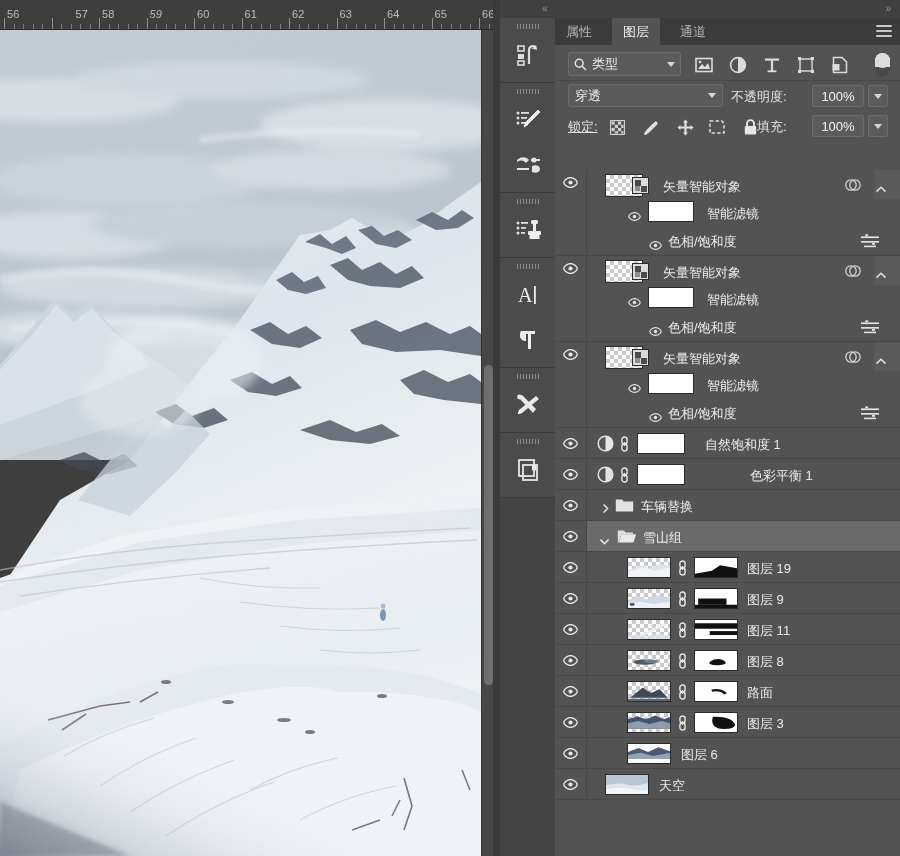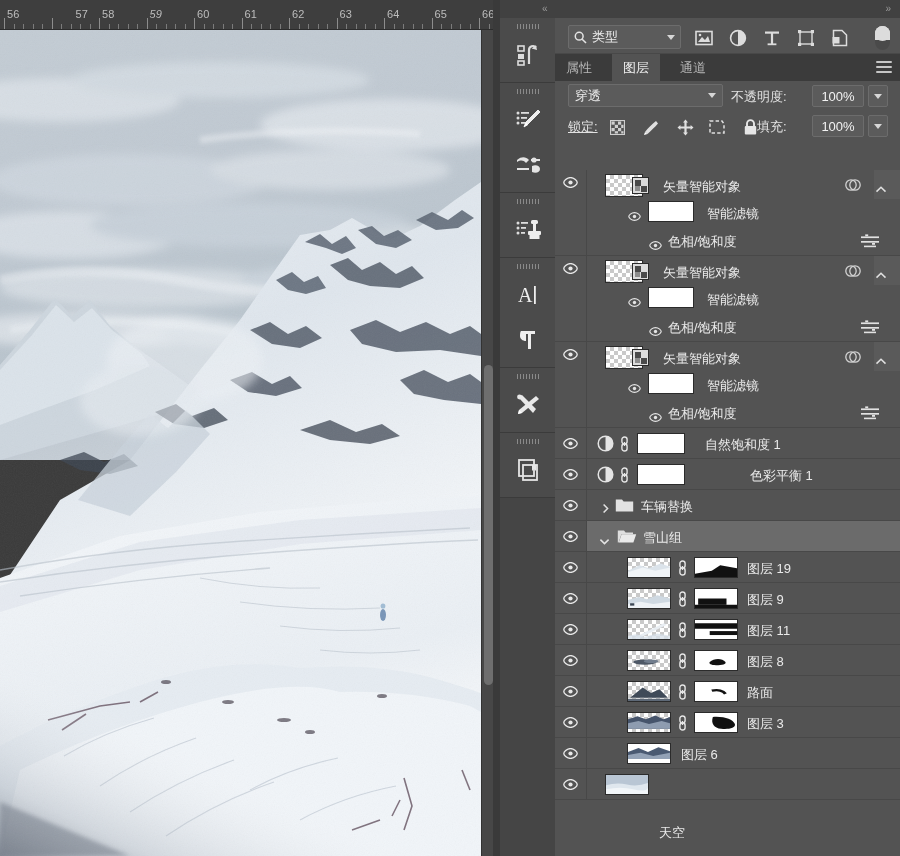--- a/index.html
+++ b/index.html
@@ -540,20 +540,31 @@
             <rect x="4" y="3" width="15" height="16" fill="none" stroke="#e6e6e6" stroke-width="1.8"></rect>
             <rect x="8" y="8" width="14" height="15" fill="none" stroke="#e6e6e6" stroke-width="1.8"></rect>
             <path d="M17,8 L21,8 L21,14 L19,12 L17,14 Z" fill="#e6e6e6"></path>
           </svg>
         </div>
       </div>
     </div>
 
     <div id="panel">
 
+      <div id="tabbar">
+        <div class="tab" style="left:0px;">属性</div>
+        <div class="tab active" style="left:57px;">图层</div>
+        <div class="tab" style="left:114px;">通道</div>
+        <div id="tab-menu-btn">
+            <i></i>
+            <i></i>
+            <i></i>
+          </div>
+      </div>
+
       <div id="filter-row">
         <div id="type-select">
           <svg width="13" height="13" viewBox="0 0 13 13">
             <circle cx="5.2" cy="5.2" r="3.9" fill="none" stroke="#e4e4e4" stroke-width="1.5"></circle>
             <line x1="8.2" y1="8.2" x2="12" y2="12" stroke="#e4e4e4" stroke-width="1.6"></line>
           </svg>
           <span class="lbl">类型</span>
           <span class="chev"></span>
         </div>
 
@@ -590,31 +601,20 @@
         </div>
         <div class="filter-icon" style="left:274px;">
           <svg width="18" height="18" viewBox="0 0 18 18">
             <path d="M2.5,1.5 L11,1.5 L15.5,6 L15.5,16.5 L2.5,16.5 Z" fill="none" stroke="#dcdcdc" stroke-width="1.5"></path>
             <rect x="1.5" y="8" width="7" height="6.5" fill="#dcdcdc"></rect>
           </svg>
         </div>
 
         <div id="filter-toggle"></div>
         <div id="filter-divider"></div>
-      </div>
-
-      <div id="tabbar">
-        <div class="tab" style="left:0px;">属性</div>
-        <div class="tab active" style="left:57px;">图层</div>
-        <div class="tab" style="left:114px;">通道</div>
-        <div id="tab-menu-btn">
-            <i></i>
-            <i></i>
-            <i></i>
-          </div>
       </div>
 
       <div id="blend-row">
         <div id="blend-select">
           <span class="lbl">穿透</span>
           <span class="chev"></span>
         </div>
         <span class="row-label" id="opacity-label">不透明度:</span>
         <div id="opacity-box">100%</div>
         <div id="opacity-chev">
@@ -1051,19 +1051,19 @@
                 <circle cx="7.5" cy="5.5" r="2.1" fill="#e8e8e8"></circle>
               </svg>
             </div>
             <div class="thumb" style="left: 50px; top: 5px; width: 44px; height: 21px; background: rgb(255, 255, 255);">
               <svg width="42" height="19" viewBox="0 0 40 24" preserveAspectRatio="none" style="display:block">
                 <rect width="40" height="24" fill="#b9c6d4"></rect>
                 <path d="M0,13 Q10,9 20,12 T40,10 L40,24 L0,24 Z" fill="#dfe7ee"></path>
                 <path d="M0,18 Q14,14 26,18 T40,16 L40,24 L0,24 Z" fill="#f2f6f9"></path>
               </svg>
             </div>
-            <div class="lname" style="left: 104px; top: 10px; margin-top: 47px;">天空</div>
+            <div class="lname" style="left: 104px; top: 10px;">天空</div>
           </div>
         </div>
 
     </div>
   </div>
 </div>
 
 </body></html>

